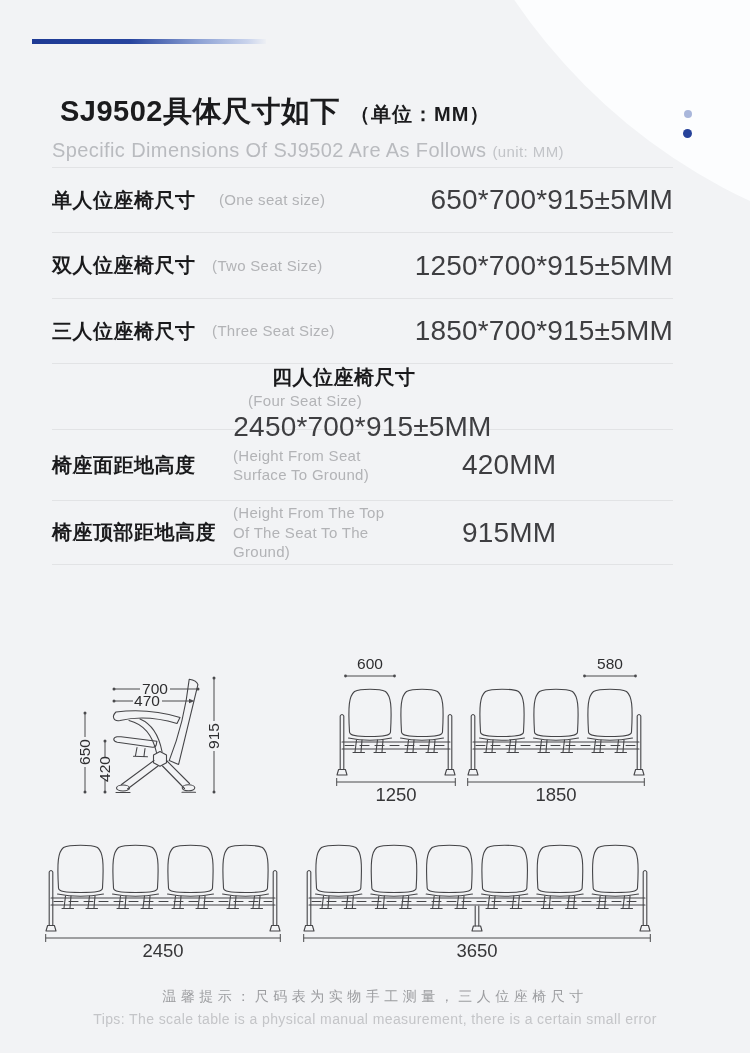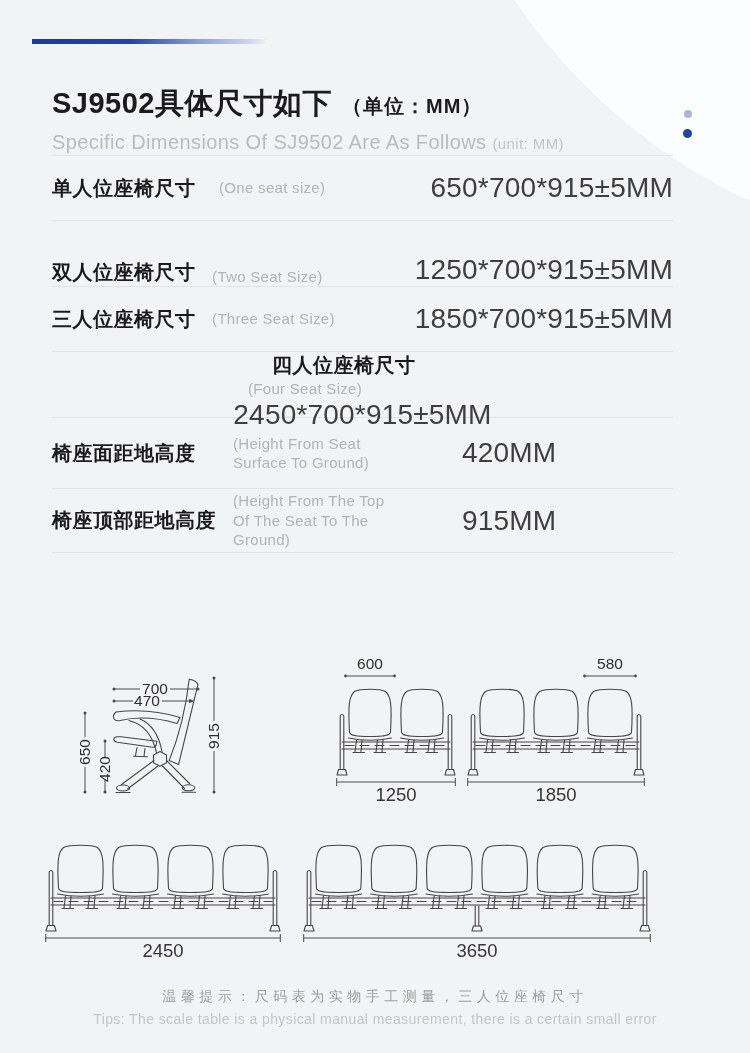--- a/index.html
+++ b/index.html
@@ -14,27 +14,27 @@
   .top-bar{position:absolute;left:32px;top:39px;width:234px;height:5px;
            background:linear-gradient(to right,#1e3a94 0%,#27449e 42%,#8fa3d5 72%,#c9d3ec 92%,rgba(214,222,240,0.15) 100%);}
 
   
   .dot{position:absolute;border-radius:50%;}
   .dot.light{left:684px;top:110px;width:8px;height:8px;background:#a9b7db;}
   .dot.dark{left:683px;top:129px;width:9px;height:9px;background:#26429a;}
 
   
   .header{position:absolute;left:52px;top:86px;width:640px;}
-  .title{margin:0;font-size:29px;line-height:34px;font-weight:700;color:#1b1b1d;letter-spacing:0.5px;}
+  .title{margin:8px;font-size:29px;line-height:34px;font-weight:700;color:#1b1b1d;letter-spacing:0.5px;}
   .title .unit{font-size:20px;margin-left:10px;letter-spacing:1px;}
   .subtitle{margin:8px 0 0 0;font-size:20px;color:#b9bbbf;letter-spacing:0.4px;}
   .subtitle .sub-unit{font-size:15px;color:#c2c4c8;}
 
   
-  .spec-table{position:absolute;left:52px;top:155px;width:621px;border-top:1px solid #e2e3e5;}
+  .spec-table{position:absolute;left:52px;top:167px;width:621px;border-top:1px solid #e2e3e5;}
   .spec-row{display:flex;align-items:center;border-bottom:1px solid #e2e3e5;}
   .cell{box-sizing:border-box;}
   .cell.zh{width:181px;font-size:20px;font-weight:700;color:#1a1a1c;letter-spacing:0.5px;}
   .cell.en{width:229px;font-size:15px;color:#b2b3b6;letter-spacing:0.3px;line-height:1.3;}
   .cell.en .wrap{display:inline-block;max-width:172px;}
   .cell.val{flex:1;font-size:28px;color:#3e3e41;letter-spacing:0.2px;}
 
   
   .diagram{position:absolute;}
   .diagram svg{display:block;overflow:visible;}
@@ -63,21 +63,21 @@
     <h1 class="title"><span>SJ9502具体尺寸如下</span><span class="unit">（单位：MM）</span></h1>
     <p class="subtitle"><span>Specific Dimensions Of SJ9502 Are As Follows</span> <span class="sub-unit">(unit: MM)</span></p>
   </div>
 
   <div class="spec-table" id="spec-table">
       <div class="spec-row" style="height: 64px;">
         <div class="cell zh">单人位座椅尺寸</div>
         <div class="cell en"><span class="wrap">(One seat size)</span></div>
         <div class="cell val">650*700*915±5MM</div>
       </div>
-      <div class="spec-row" style="height: 65px; align-items: flex-end;">
+      <div class="spec-row" style="height: 65px;">
         <div class="cell zh">双人位座椅尺寸</div>
         <div class="cell en"><span class="wrap">(Two Seat Size)</span></div>
         <div class="cell val">1250*700*915±5MM</div>
       </div>
       <div class="spec-row" style="height: 64px;">
         <div class="cell zh">三人位座椅尺寸</div>
         <div class="cell en"><span class="wrap">(Three Seat Size)</span></div>
         <div class="cell val">1850*700*915±5MM</div>
       </div>
       <div class="spec-row" style="height: 65px; flex-direction: column;">

